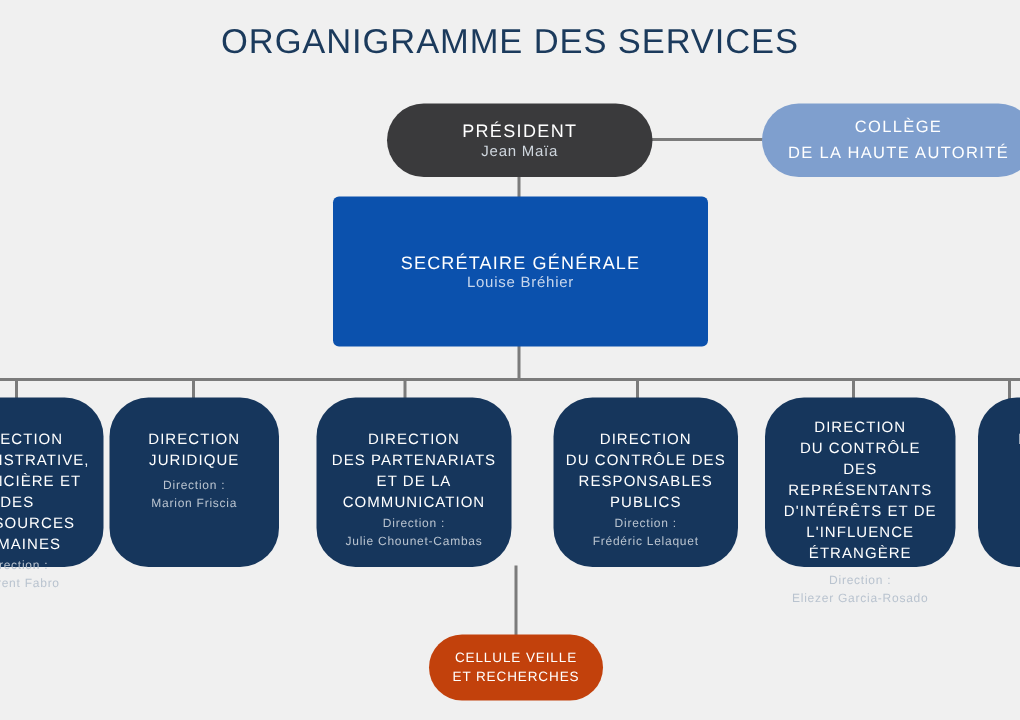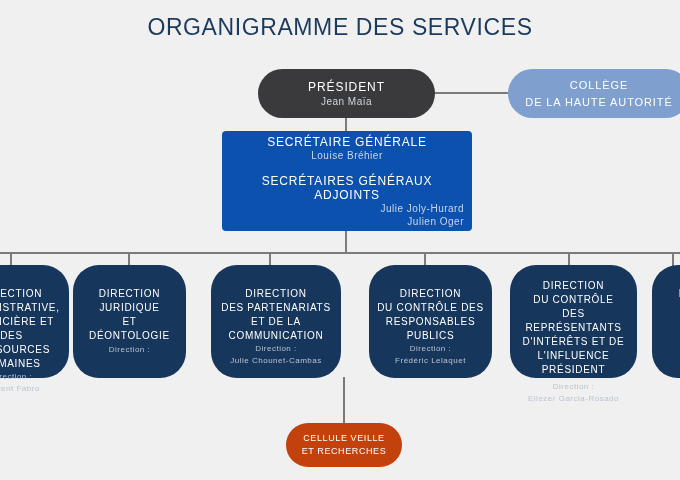--- a/index.html
+++ b/index.html
@@ -180,40 +180,35 @@
   </div>
 
   <div class="node" id="node-college">
     <div class="ttl">COLLÈGE</div>
     <div class="ttl">DE LA HAUTE AUTORITÉ</div>
   </div>
 
   <div class="node" id="node-secretariat">
     <div class="ttl">SECRÉTAIRE GÉNÉRALE</div>
     <div class="sub">Louise Bréhier</div>
-    <div class="grp2">
-      <div class="ttl">SECRÉTAIRES GÉNÉRAUX ADJOINTS</div>
-      <div class="sub">Julie Joly-Hurard</div>
-      <div class="sub">Julien Oger</div>
-    </div>
   </div>
 
   <div class="node dir" id="node-dir-admin">
     <div class="ttl">DIRECTION</div>
     <div class="ttl">ADMINISTRATIVE,</div>
     <div class="ttl">FINANCIÈRE ET DES</div>
     <div class="ttl">RESSOURCES HUMAINES</div>
     <div class="lead-label">Direction :</div>
     <div class="lead-name">Laurent Fabro</div>
   </div>
 
   <div class="node dir" id="node-dir-juridique">
     <div class="ttl">DIRECTION JURIDIQUE</div>
-    <div class="ttl">ET DÉONTOLOGIE</div>
-    <div class="lead-label">Direction :</div>
+    <div class="lead-label">Direction :</div>
+    <div class="lead-name">Marion Friscia</div>
   </div>
 
   <div class="node dir" id="node-dir-partenariats">
     <div class="ttl">DIRECTION</div>
     <div class="ttl">DES PARTENARIATS</div>
     <div class="ttl">ET DE LA COMMUNICATION</div>
     <div class="lead-label">Direction :</div>
     <div class="lead-name">Julie Chounet-Cambas</div>
   </div>
 
@@ -223,21 +218,21 @@
     <div class="ttl">RESPONSABLES PUBLICS</div>
     <div class="lead-label">Direction :</div>
     <div class="lead-name">Frédéric Lelaquet</div>
   </div>
 
   <div class="node dir" id="node-dir-controle-ri">
     <div class="ttl">DIRECTION</div>
     <div class="ttl">DU CONTRÔLE</div>
     <div class="ttl">DES REPRÉSENTANTS</div>
     <div class="ttl">D'INTÉRÊTS ET DE</div>
-    <div class="ttl">L'INFLUENCE PRÉSIDENT</div>
+    <div class="ttl">L'INFLUENCE ÉTRANGÈRE</div>
     <div class="lead-label">Direction :</div>
     <div class="lead-name">Eliezer Garcia-Rosado</div>
   </div>
 
   <div class="node dir" id="node-dir-right-clip">
     <div class="ttl">DIRECTION</div>
 
     <div class="lead-label"></div>
 
   </div>

